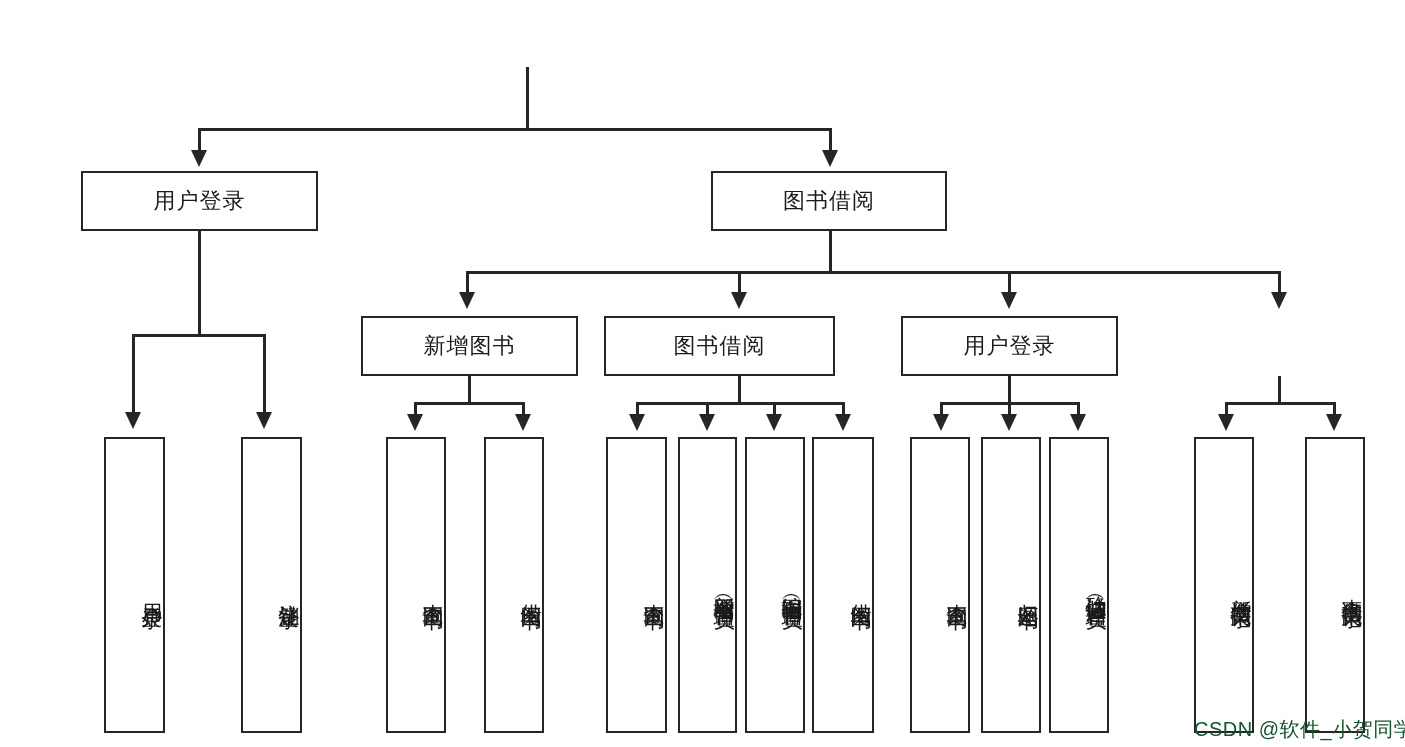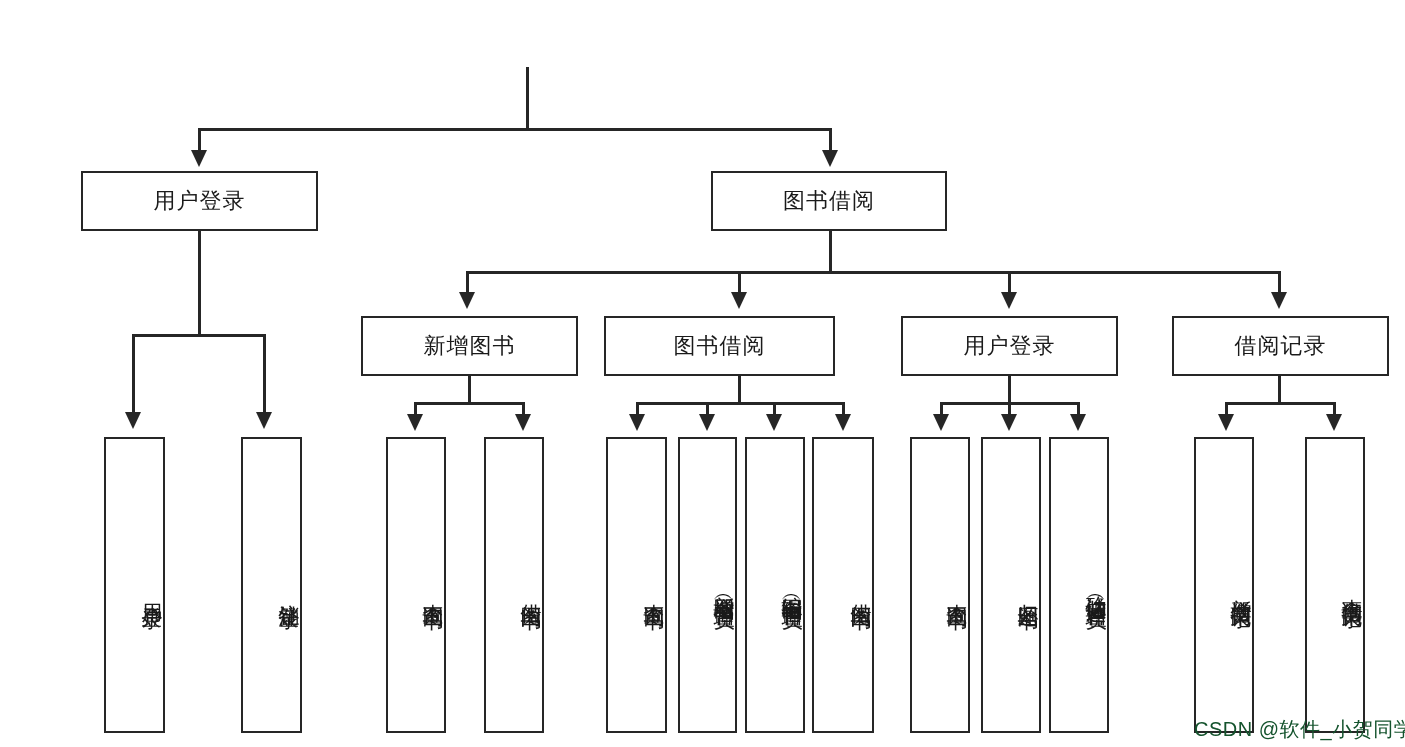--- a/index.html
+++ b/index.html
@@ -111,23 +111,20 @@
 
   <div class="node level3" style="left:361px; top:316px; width:217px; height:60px;">
     <span>新增图书</span>
   </div>
   <div class="node level3" style="left:604px; top:316px; width:231px; height:60px;">
     <span>图书借阅</span>
   </div>
   <div class="node level3" style="left:901px; top:316px; width:217px; height:60px;">
     <span>用户登录</span>
   </div>
-  <div class="node level3" style="left:1172px; top:316px; width:217px; height:60px;">
-    <span>借阅记录</span>
-  </div>
 
   <div class="edge v" style="left:468px; top:376px; width:2.5px; height:28px;"></div>
   <div class="edge h" style="left:414px; top:402px; width:110px; height:2.5px;"></div>
   <div class="edge v" style="left:414px; top:402px; width:2.5px; height:14px;"></div>
   <div class="edge v" style="left:522px; top:402px; width:2.5px; height:14px;"></div>
   <div class="arrow" style="left:407px; top:414px;"></div>
   <div class="arrow" style="left:515px; top:414px;"></div>
 
   <div class="edge v" style="left:738px; top:376px; width:2.5px; height:28px;"></div>
   <div class="edge h" style="left:636px; top:402px; width:208px; height:2.5px;"></div>

